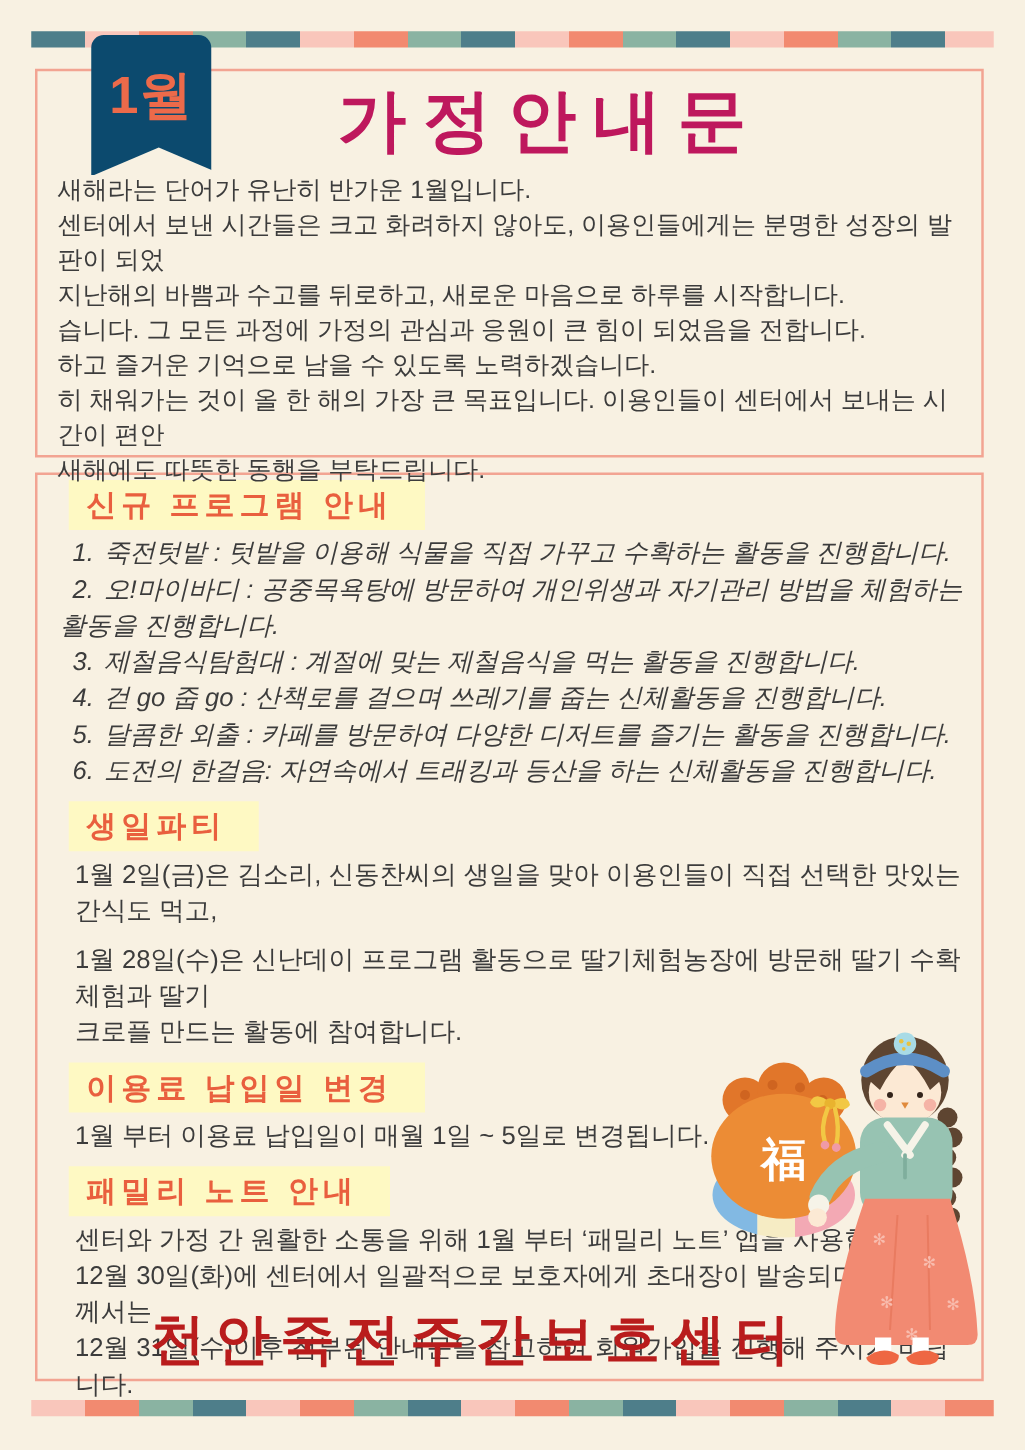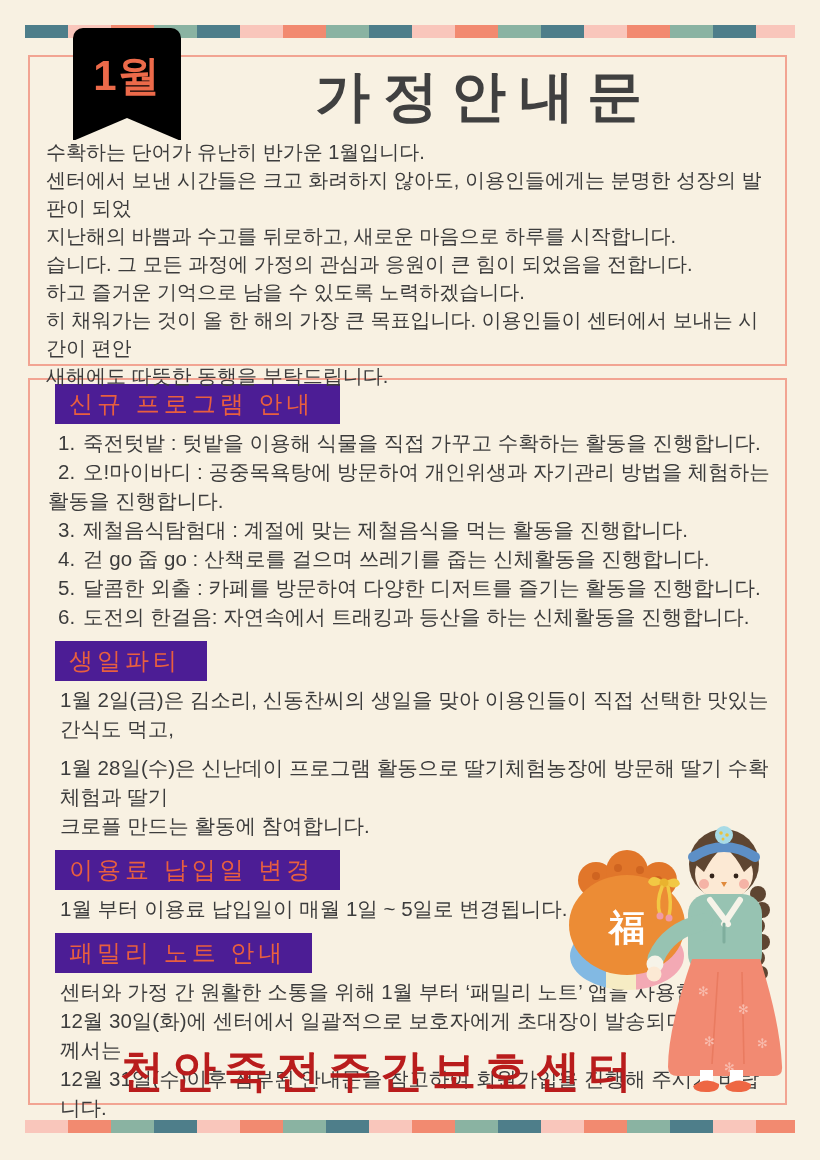--- a/index.html
+++ b/index.html
@@ -11,42 +11,42 @@
   }
   .dash{position:absolute;left:25px;width:770px;height:13px;}
   .dash-top{top:25px;
     background:repeating-linear-gradient(90deg,#4e7e8a 0 43px,#f9c6bb 43px 86px,#f28a70 86px 129px,#8ab3a2 129px 172px);}
   .dash-bottom{top:1120px;
     background:repeating-linear-gradient(90deg,#f9c6bb 0 43px,#f28a70 43px 86px,#8ab3a2 86px 129px,#4e7e8a 129px 172px);}
   .box{position:absolute;left:28px;width:759px;border:2.5px solid #f2a492;box-sizing:border-box;}
   .box1{top:55px;height:311px;}
   .box2{top:378px;height:727px;}
 
-  .ribbon{position:absolute;left:73px;top:28px;width:108px;height:112px;
-    background:#000000;border-radius:10px 10px 0 0;z-index:6;}
+  .ribbon{position:absolute;left:73px;top:28px;width:96px;height:112px;
+    background:#0c4a6e;border-radius:10px 10px 0 0;z-index:6;}
   .ribbon .notch{position:absolute;bottom:-1px;left:0;width:0;height:0;
     border-left:54px solid transparent;border-right:54px solid transparent;
     border-bottom:23px solid #f8f1e2;}
   .ribbon .ribbon-text{display:block;text-align:center;margin-top:20px;
     font-size:42px;font-weight:bold;color:#ec6a4a;letter-spacing:1px;}
 
   .main-title{position:absolute;left:225px;top:60px;width:430px;z-index:5;
-    text-align:right;font-size:55px;font-weight:bold;color:#404040;letter-spacing:13px;}
+    text-align:center;font-size:55px;font-weight:bold;color:#be185d;letter-spacing:13px;}
 
   .intro{position:absolute;left:46px;top:138px;width:732px;
     font-size:20px;line-height:28px;z-index:5;}
 
   .sections{position:absolute;left:48px;top:384px;width:724px;z-index:3;}
-  .sec-heading{display:inline-block;background:#4c1d95;color:#e95f3e;
-    font-weight:normal;font-size:24px;letter-spacing:4px;
+  .sec-heading{display:inline-block;background:#fef9c3;color:#e95f3e;
+    font-weight:bold;font-size:24px;letter-spacing:4px;
     padding:4px 26px 4px 14px;margin:0 0 4px 7px;}
   .sec-gap{margin-top:10px;}
   .body-text{font-size:20.5px;line-height:29px;margin:0 0 6px 12px;}
   .program-list{margin:0 0 6px 0;}
-  .program-list .item{font-size:20.5px;line-height:29px;text-indent:10px;}
+  .program-list .item{font-size:20.5px;line-height:29px;text-indent:10px;font-style:italic;}
   .item .num{margin-right:8px;}
 
   .footer-title{position:absolute;left:28px;top:1042px;width:759px;z-index:4;
     text-align:center;padding-right:55px;box-sizing:border-box;
     font-size:44px;font-weight:bold;color:#b91c1c;letter-spacing:8px;}
 
   .illustration{position:absolute;left:552px;top:824px;width:244px;height:276px;z-index:5;}
 </style>
 </head>
 <body>
@@ -59,21 +59,21 @@
 
 <div class="ribbon">
   <span class="ribbon-text">1월</span>
   <span class="notch"></span>
 </div>
 
 <div class="main-title">가정안내문</div>
 
 <div class="intro">
 
-<div class="intro-line">수확하는 단어가 유난히 반가운 1월입니다.</div>
+<div class="intro-line">새해라는 단어가 유난히 반가운 1월입니다.</div>
     <div class="intro-line">센터에서 보낸 시간들은 크고 화려하지 않아도, 이용인들에게는 분명한 성장의 발판이 되었</div>
     <div class="intro-line">지난해의 바쁨과 수고를 뒤로하고, 새로운 마음으로 하루를 시작합니다.</div>
     <div class="intro-line">습니다. 그 모든 과정에 가정의 관심과 응원이 큰 힘이 되었음을 전합니다.</div>
     <div class="intro-line">하고 즐거운 기억으로 남을 수 있도록 노력하겠습니다.</div>
     <div class="intro-line">히 채워가는 것이 올 한 해의 가장 큰 목표입니다. 이용인들이 센터에서 보내는 시간이 편안</div>
     <div class="intro-line">새해에도 따뜻한 동행을 부탁드립니다.</div>
   </div>
 
 <div class="sections">
 

